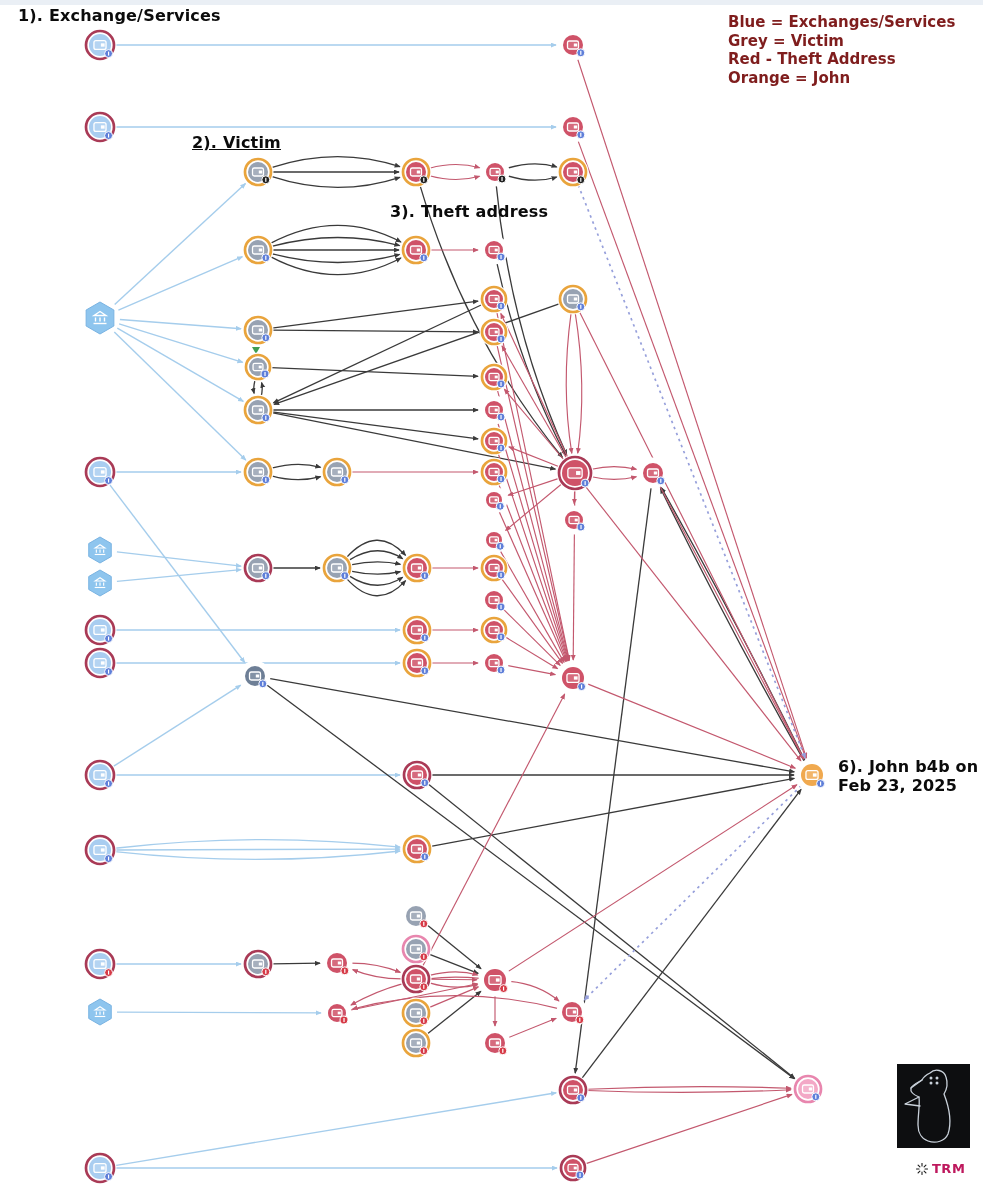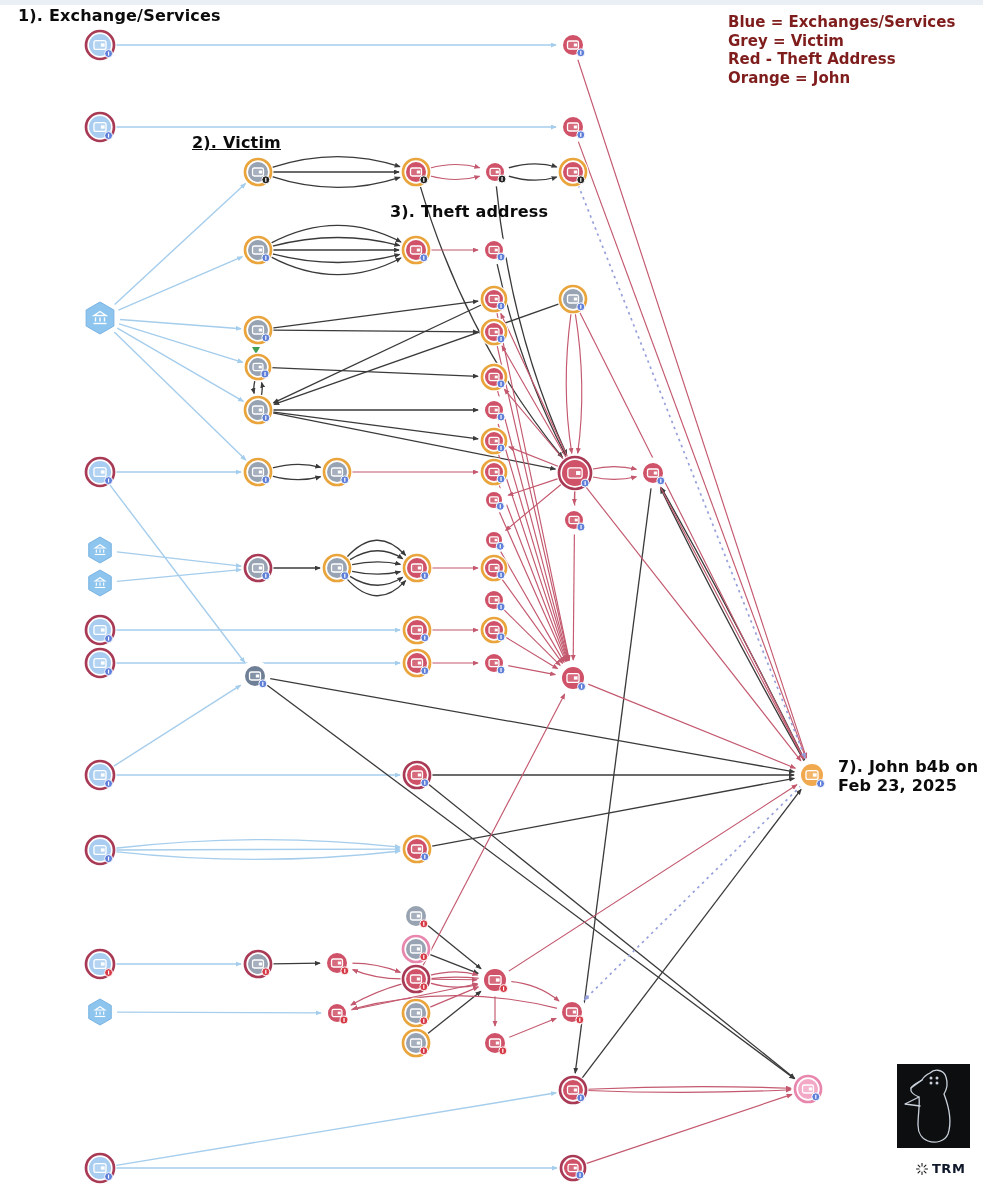--- a/index.html
+++ b/index.html
@@ -15,21 +15,21 @@
   }
   .legend{
     position:absolute;left:728px;top:13px;font-weight:700;font-size:15px;color:#7f1d1d;
     line-height:18.5px;white-space:pre;
   }
   #penguin-box{
     position:absolute;left:897px;top:1064px;width:73px;height:84px;background:#0d0e10;
   }
   #trm-logo{
     position:absolute;left:916px;top:1161px;display:flex;align-items:center;gap:4px;
-    font-weight:700;font-size:13px;color:#0f172a;letter-spacing:0.5px;
+    font-weight:700;font-size:13px;color:#be185d;letter-spacing:0.5px;
   }
 </style>
 </head>
 <body>
 
 <div id="topstrip"></div>
 
 <svg id="graph-svg" width="983" height="1200" viewBox="0 0 983 1200">
     <defs>
       <marker id="ar-blue" markerWidth="7" markerHeight="6" refX="5.2" refY="2.5" orient="auto" markerUnits="userSpaceOnUse">
@@ -759,21 +759,21 @@
         <rect x="0.8" y="-1.5" width="3.4" height="3" fill="#ffffff"></rect>
         <circle cx="7.800000000000001" cy="7.800000000000001" r="4" fill="#5f7fd9" stroke="#ffffff" stroke-width="1"></circle>
         <rect x="7.200000000000001" y="5.800000000000001" width="1.2" height="4" fill="#ffffff"></rect>
       </g>
     </g>
   </svg>
 
 <div class="anno" style="left:18px;top:6px;">1). Exchange/Services</div>
 <div class="anno" style="left:192px;top:133px;text-decoration:underline;">2). Victim</div>
 <div class="anno" style="left:390px;top:202px;">3). Theft address</div>
-<div class="anno" style="left:838px;top:757px;">7). John b4b on</div>
+<div class="anno" style="left:838px;top:757px;">6). John b4b on</div>
 <div class="anno" style="left:838px;top:776px;">Feb 23, 2025</div>
 
 <div class="legend"><span>Blue = Exchanges/Services</span>
 <span>Grey = Victim</span>
 <span>Red - Theft Address</span>
 <span>Orange = John</span></div>
 
 <div id="penguin-box">
   <svg width="73" height="84" viewBox="0 0 73 84">
     <g fill="none" stroke="#c9d1da" stroke-width="1.3" stroke-linecap="round" stroke-linejoin="round">

